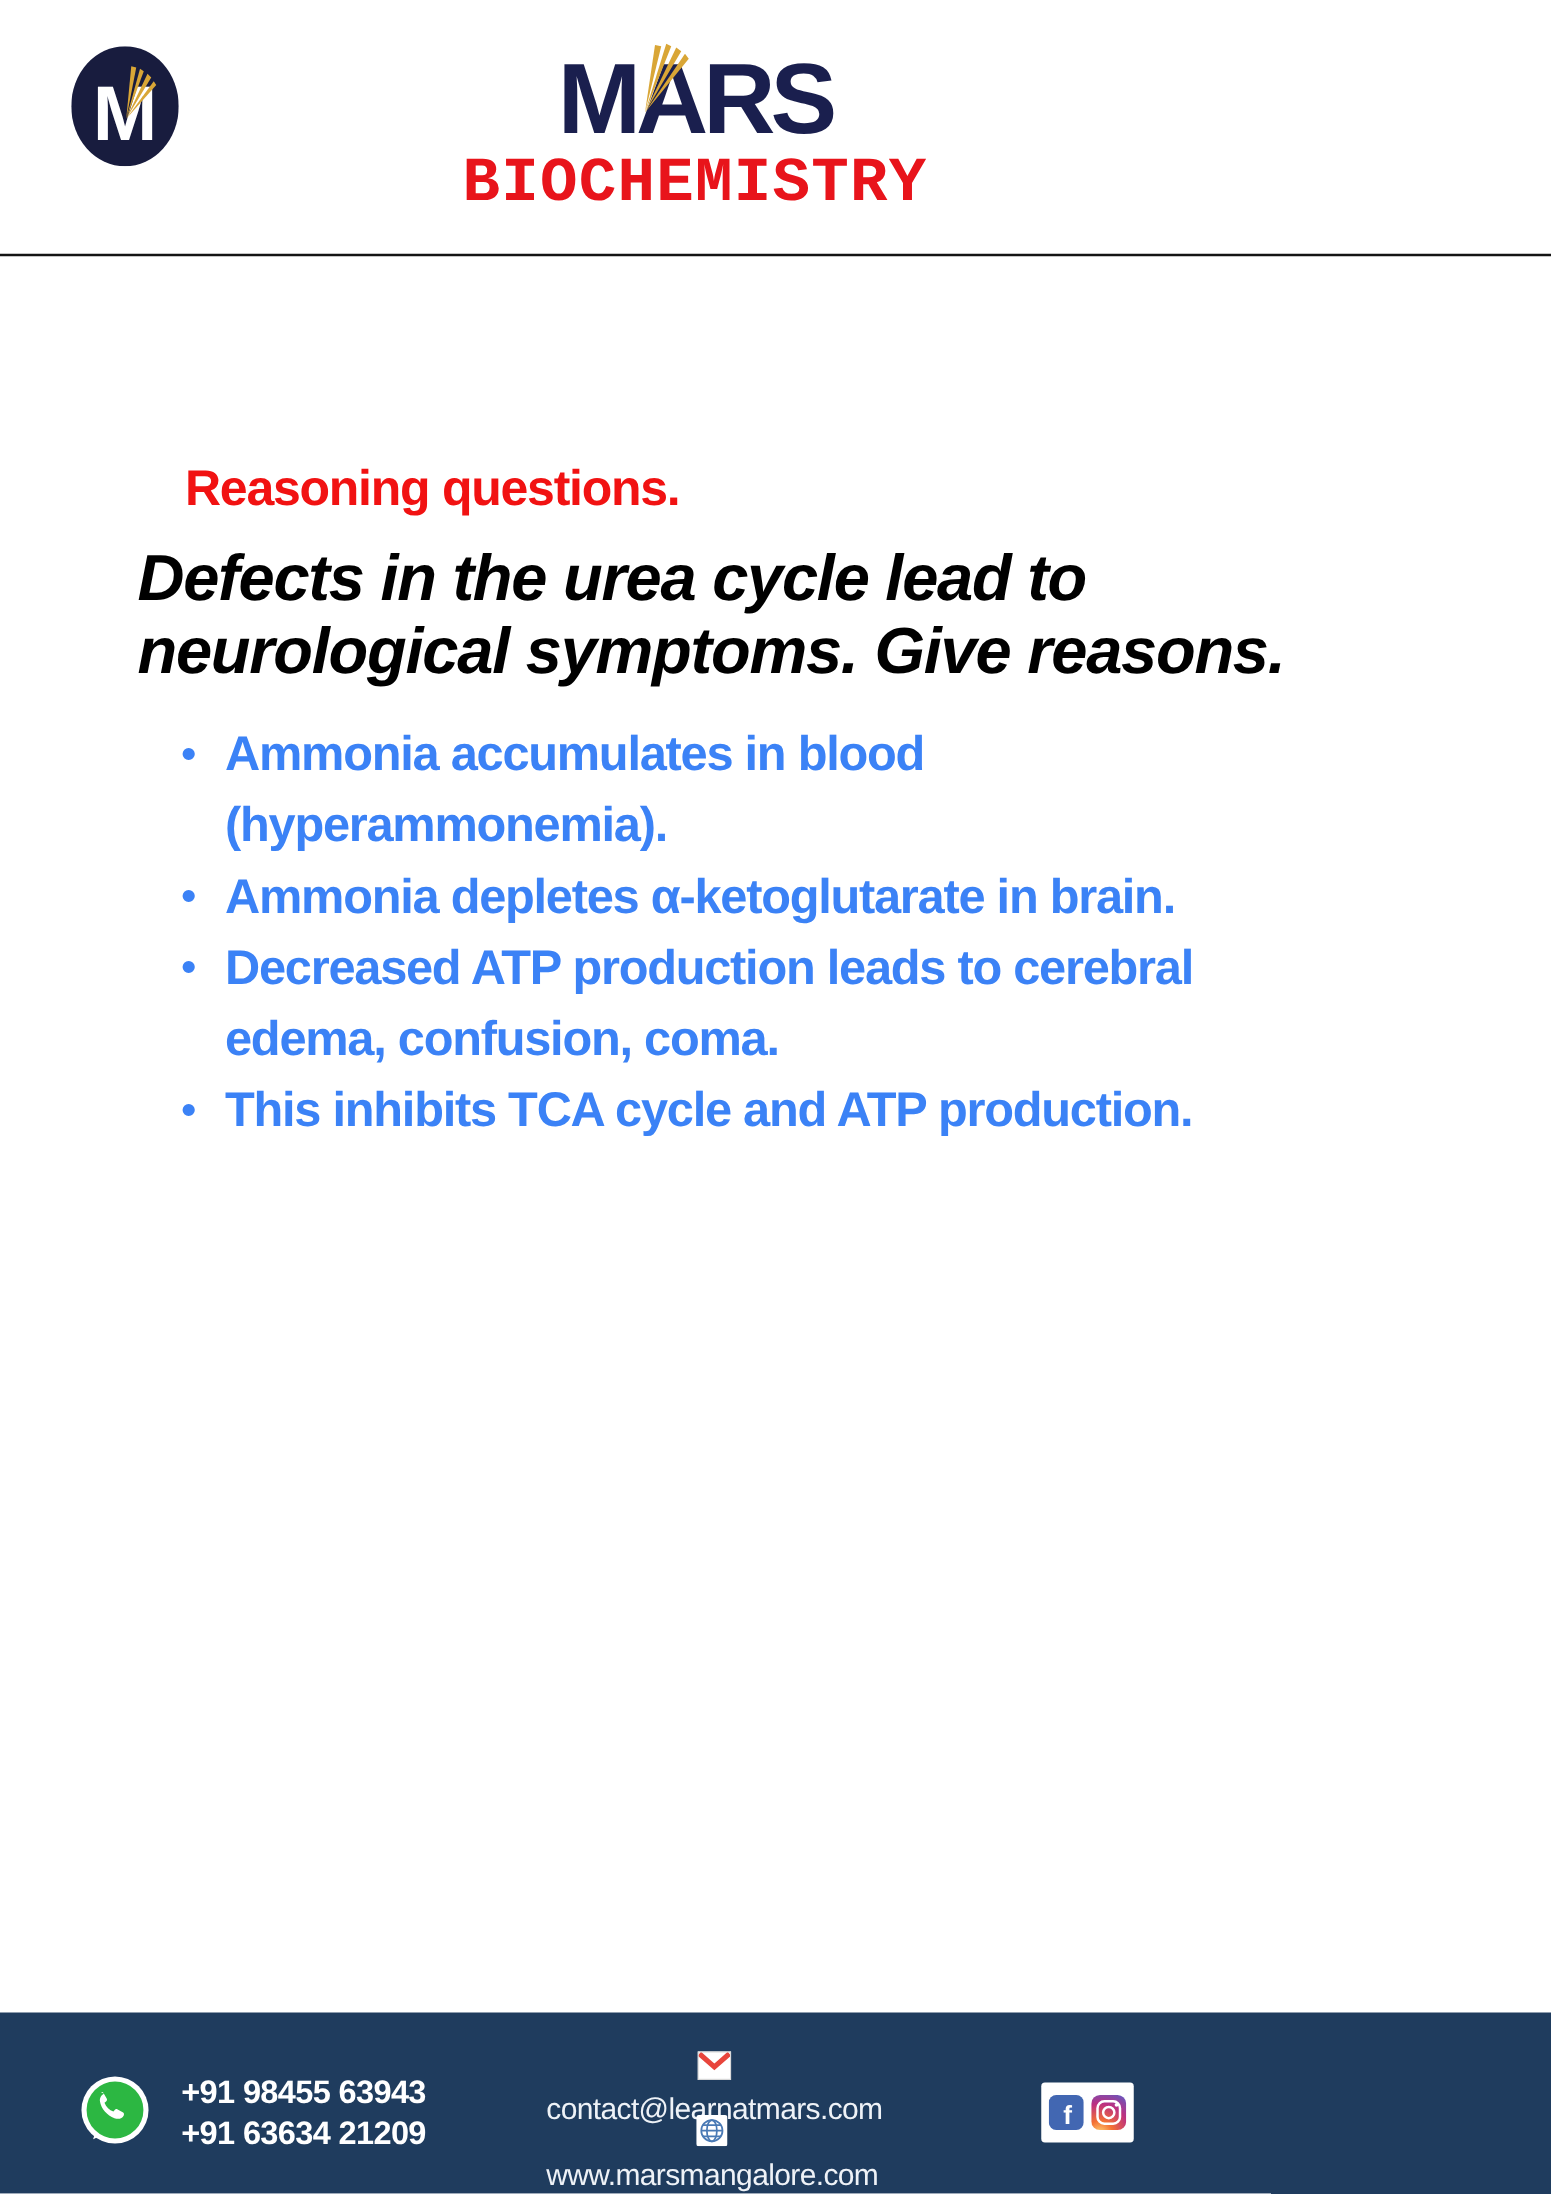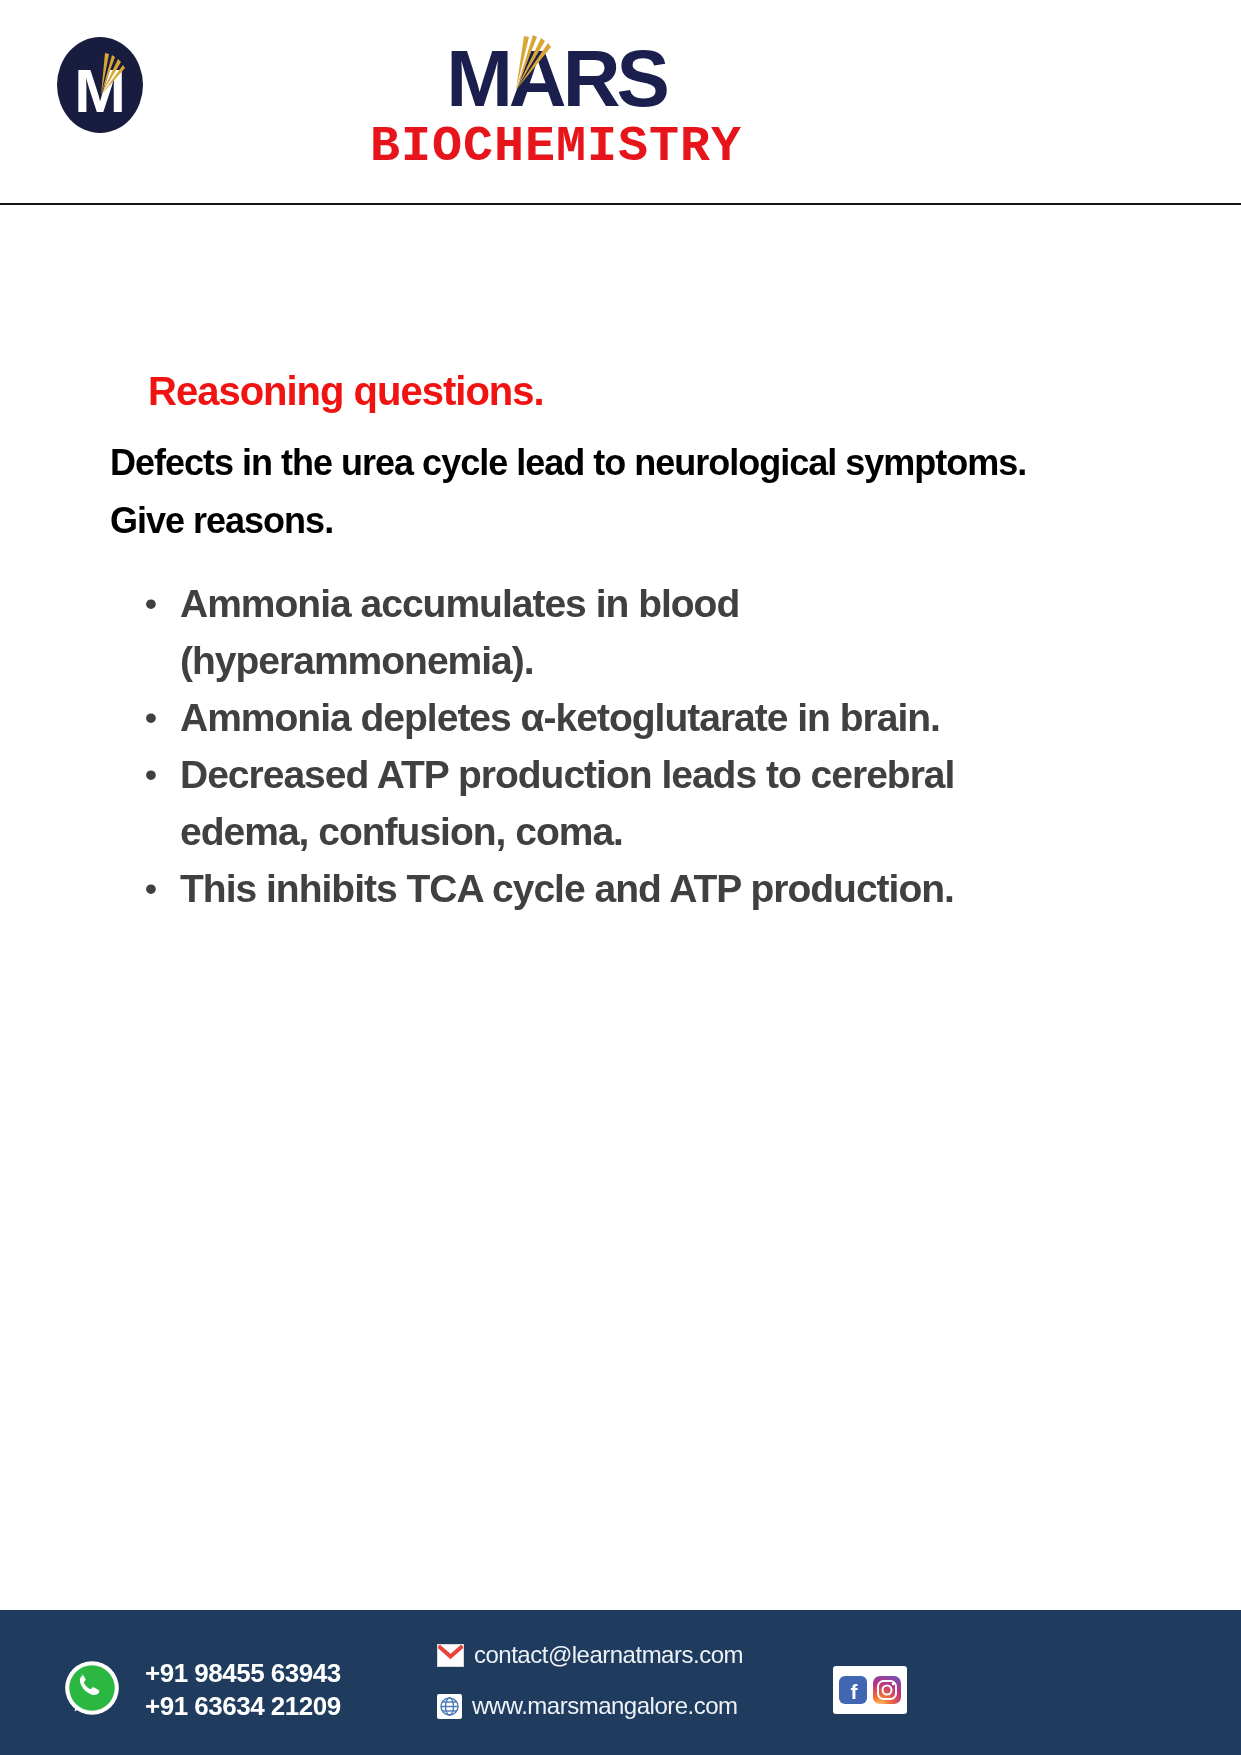--- a/index.html
+++ b/index.html
@@ -10,36 +10,36 @@
   .logo-circle{position:absolute;left:57px;top:37px;width:86px;height:96px;}
   .brand-col{position:absolute;left:0;top:30px;width:1112px;text-align:center;}
   .brand-svg{display:inline-block;}
   .biochem{margin-top:-8px;font-family:Liberation Mono, monospace;font-weight:bold;
            font-size:50px;color:#e8141b;letter-spacing:1px;}
   .divider{position:absolute;left:0;top:203px;width:1241px;border-top:2px solid #141414;}
 
   
   .section-heading{position:absolute;left:112px;top:369px;font-size:40px;font-weight:bold;
                    color:#f11212;letter-spacing:-1px;margin-left:36px;}
-  .question{position:absolute;left:110px;top:434px;width:950px;font-size:36px;font-weight:bold;
-            color:#000;line-height:58px;letter-spacing:-1px;}
+  .question{position:absolute;left:110px;top:434px;width:950px;font-size:52px;font-weight:bold;
+            color:#000;line-height:58px;letter-spacing:-1px;font-style:italic;}
   .bullets{position:absolute;left:143px;top:575px;width:880px;margin:0;padding:0;list-style:none;
-           color:#404040;font-size:39px;font-weight:bold;line-height:57px;letter-spacing:-1px;}
+           color:#3b82f6;font-size:39px;font-weight:bold;line-height:57px;letter-spacing:-1px;}
   .bullets li{position:relative;padding-left:37px;margin:0;}
   .bullets li::before{content:"\2022";position:absolute;left:2px;top:0;font-size:34px;}
 
   
   .footer{position:absolute;left:0;top:1610px;width:1241px;height:145px;background:#1f3c5e;padding-left:15px;}
   .wa{position:absolute;left:64px;top:50px;width:56px;height:56px;}
   .phones{position:absolute;left:145px;top:47px;color:#fff;font-weight:bold;font-size:26px;
           line-height:33px;letter-spacing:-0.5px;}
   .contact-row{position:absolute;left:437px;display:flex;align-items:center;gap:10px;
                color:#eef2f7;font-size:24px;letter-spacing:-0.5px;}
   .row-email{top:1641px;}.row-web{top:1692px;}
-  .contact-row{position:absolute;}
+  .contact-row{position:absolute;flex-direction:column;}
   .row-email{top:31px;}.row-web{top:82px;}
   .social-box{position:absolute;left:833px;top:56px;width:74px;height:48px;background:#fff;
               border-radius:3px;display:flex;align-items:center;justify-content:center;gap:6px;}
   .follow{position:absolute;left:926px;top:49px;color:#fff;font-weight:bold;font-size:23px;
           line-height:30px;letter-spacing:-0.3px;}
 </style>
 </head>
 <body>
 
 <div class="page">

